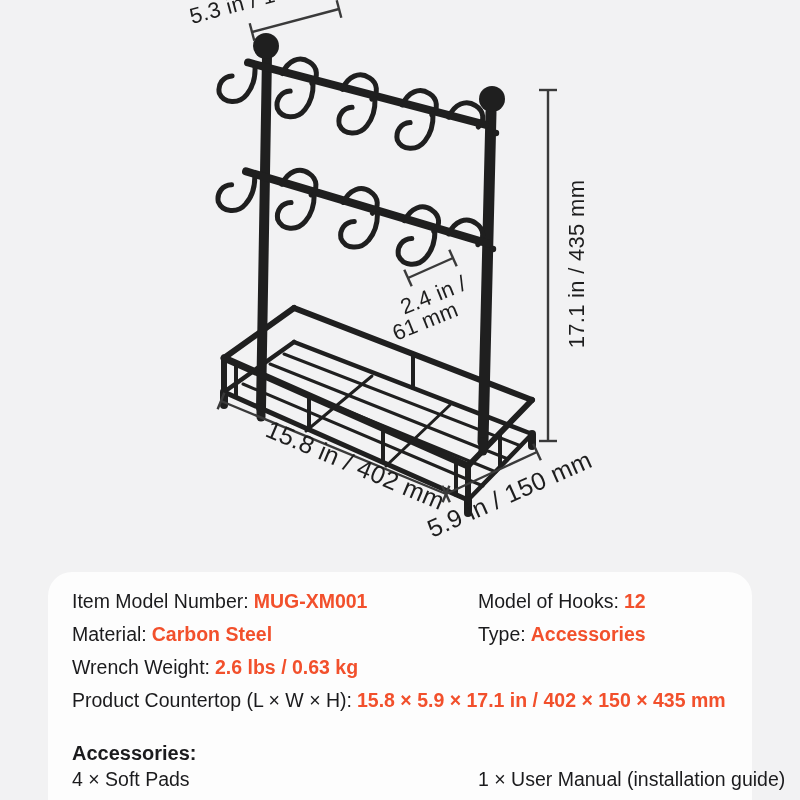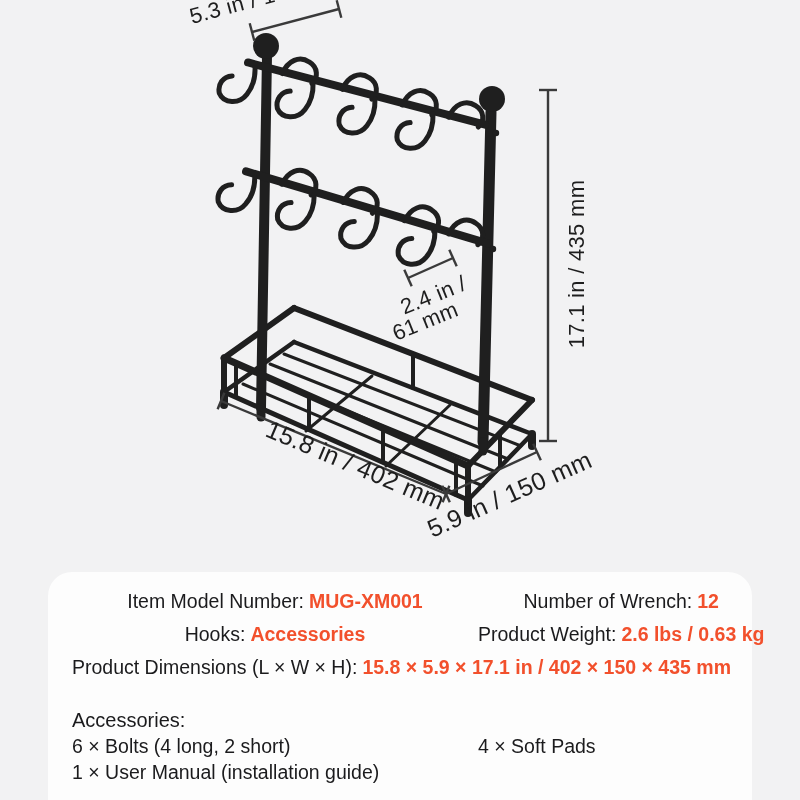--- a/index.html
+++ b/index.html
@@ -20,22 +20,22 @@
   .dim-text{fill:#1e1e1e;font-size:22px;font-weight:500;letter-spacing:.3px;}
   .dim-text.big{font-size:25px;}
 
   
   .card{
     position:absolute;left:48px;top:572px;width:704px;height:260px;
     background:var(--card,#fdfdfd);border-radius:24px;
     box-sizing:border-box;padding:13px 24px 0 24px;
   }
   .spec-grid{display:grid;grid-template-columns:406px 1fr;}
-  .spec-grid > div, .spec-full{font-size:19.5px;line-height:33px;white-space:nowrap;text-align:center;}
-  .acc-title{margin-top:23px;font-size:20px;line-height:26px;font-weight:400;}
+  .spec-grid > div, .spec-full{font-size:19.5px;line-height:33px;white-space:nowrap;}
+  .acc-title{margin-top:23px;font-size:20px;line-height:26px;font-weight:700;}
   .acc-grid{display:grid;grid-template-columns:406px 1fr;}
   .acc-grid > div{font-size:19.5px;line-height:26px;white-space:nowrap;}
   .v{color:var(--accent,#f2502c);font-weight:700;margin-left:5px;}
 </style>
 </head>
 <body>
 
 <div class="stage">
 
   <svg class="diagram" width="800" height="560" viewBox="0 0 800 560">
@@ -149,34 +149,36 @@
       <text class="dim-text big" x="513" y="502" text-anchor="middle" transform="rotate(-24 513 502)">5.9 in / 150 mm</text>
     </g>
   </svg>
 
   <div class="card">
     <div class="spec-grid">
       <div>
         <span>Item Model Number:</span><span class="v">MUG-XM001</span>
       </div>
       <div>
-        <span>Number of Wrench:</span><span class="v">12</span>
+        <span>Model of Hooks:</span><span class="v">12</span>
       </div>
       <div>
-        <span>Hooks:</span><span class="v">Accessories</span>
+        <span>Material:</span><span class="v">Carbon Steel</span>
       </div>
       <div>
-        <span>Product Weight:</span><span class="v">2.6 lbs / 0.63 kg</span>
+        <span>Type:</span><span class="v">Accessories</span>
+      </div>
+      <div>
+        <span>Wrench Weight:</span><span class="v">2.6 lbs / 0.63 kg</span>
       </div>
     </div>
     <div class="spec-full">
-      <span>Product Dimensions (L × W × H):</span><span class="v">15.8 × 5.9 × 17.1 in / 402 × 150 × 435 mm</span>
+      <span>Product Countertop (L × W × H):</span><span class="v">15.8 × 5.9 × 17.1 in / 402 × 150 × 435 mm</span>
     </div>
 
     <div class="acc-title">Accessories:</div>
     <div class="acc-grid">
-      <div>6 × Bolts (4 long, 2 short)</div>
       <div>4 × Soft Pads</div>
       <div>1 × User Manual (installation guide)</div>
     </div>
   </div>
 
 </div>
 
 </body></html>

